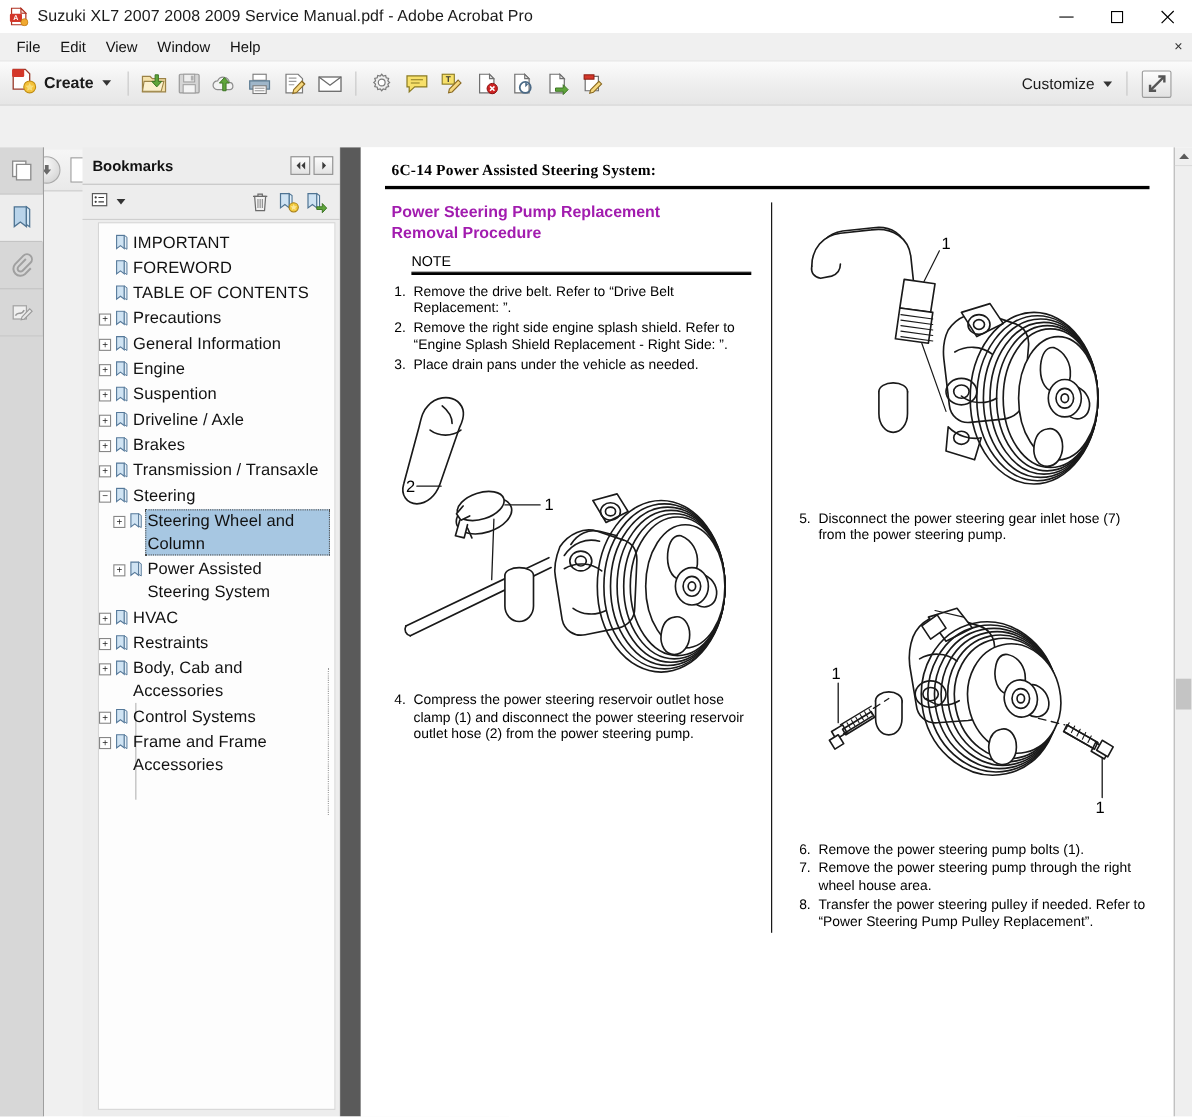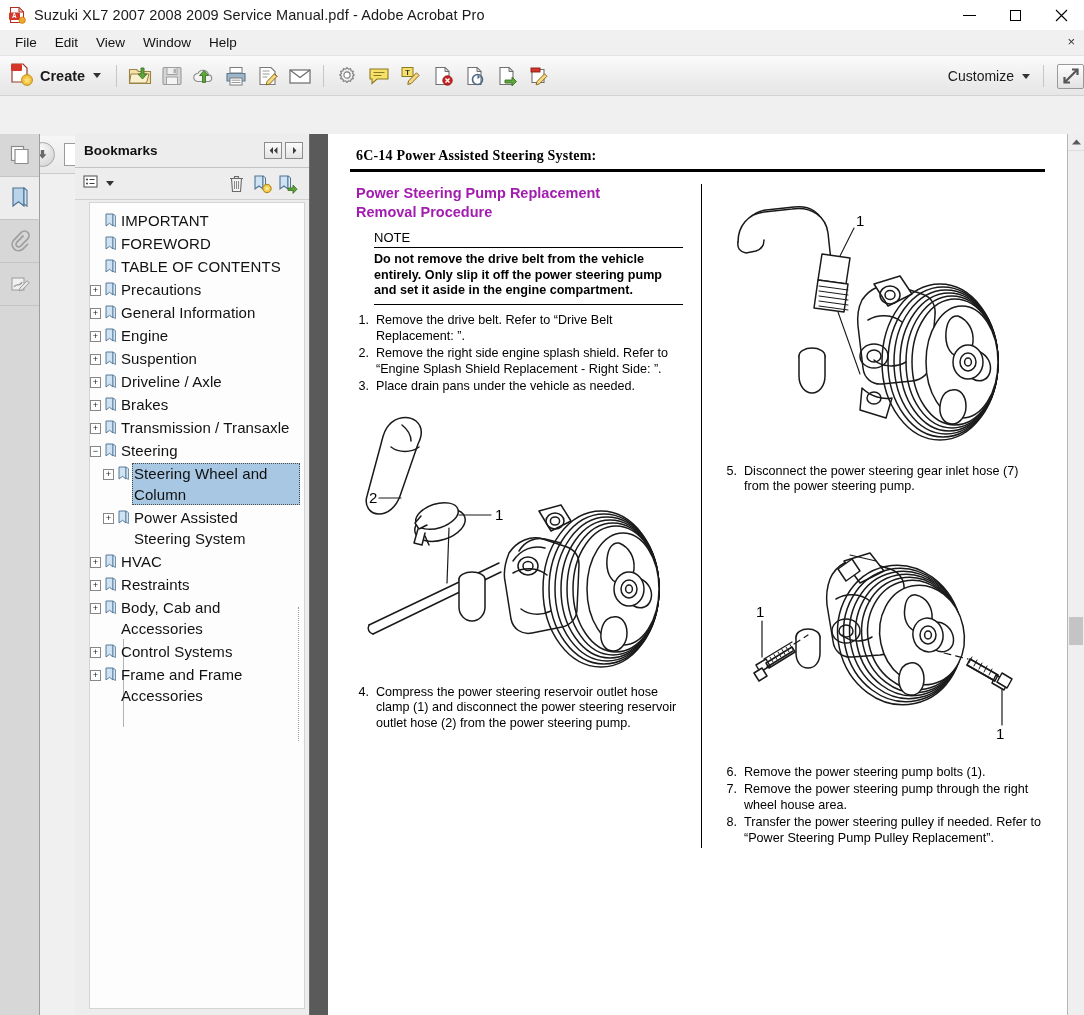--- a/index.html
+++ b/index.html
@@ -54,21 +54,21 @@
     display: flex; align-items: center; gap: 6px; padding: 2px 8px 2px 2px;
   }
   .tb-create .lbl { font-size: 14.5px; font-weight: bold; color: #1a1a1a; }
   .caret-dn {
     width: 0; height: 0; border-left: 4px solid transparent; border-right: 4px solid transparent;
     border-top: 5px solid #333; margin-left: 2px;
   }
   .tb-sep { width: 1px; height: 22px; background: #c6c6c6; margin: 0 7px; }
   .tb-icon { width: 32px; height: 30px; display: flex; align-items: center; justify-content: center; }
   .tb-right {
-    position: absolute; right: 0; top: 0; height: 40px; display: flex;
+    position: absolute; right: 19px; top: 0; height: 40px; display: flex;
     align-items: center; gap: 6px;
   }
   .tb-right .customize { font-size: 14px; color: #1a1a1a; }
   .tb-fullscreen {
     width: 27px; height: 25px; border: 1px solid #9a9a9a; border-radius: 2px;
     background: linear-gradient(#fdfdfd, #e2e2e2);
     display:flex; align-items:center; justify-content:center;
   }
 
   
@@ -741,21 +741,20 @@
 
             <div class="col-l">
               <div class="h-title">
                 <span>Power Steering Pump Replacement</span><br>
                 <span>Removal Procedure</span>
               </div>
 
               <div class="notebox">
                 <div class="note-lbl">NOTE</div>
                 <div class="note-line"></div>
-                <div class="note-body">Do not remove the drive belt from the vehicle entirely. Only slip it off the power steering pump and set it aside in the engine compartment.</div>
                 <div class="note-line"></div>
               </div>
 
               <ul class="steps" id="steps-left">
                   <li class="step">
                     <span class="num">1.</span>
                     <span class="txt">Remove the drive belt. Refer to “Drive Belt Replacement: ”.</span>
                   </li>
                   <li class="step">
                     <span class="num">2.</span>

